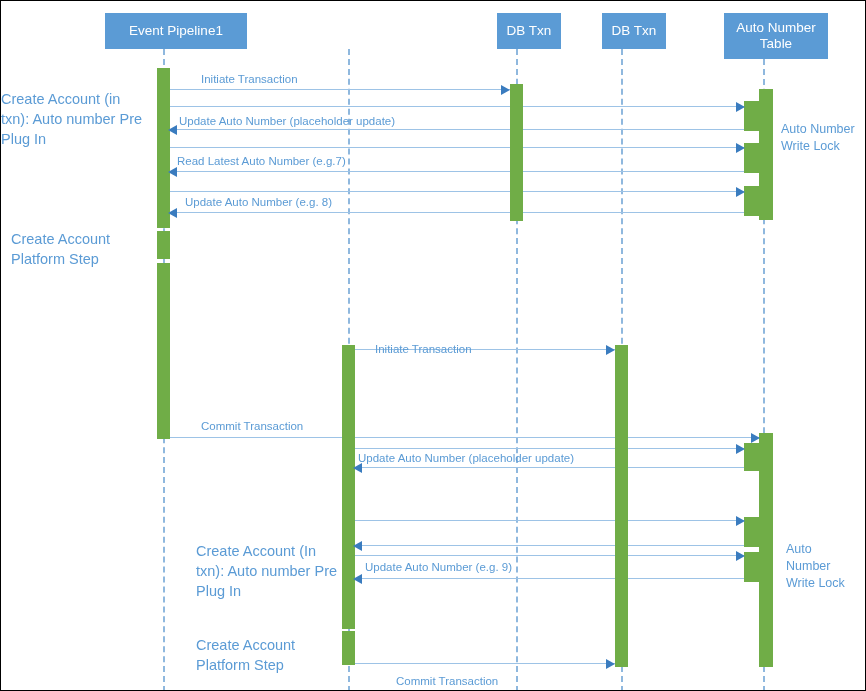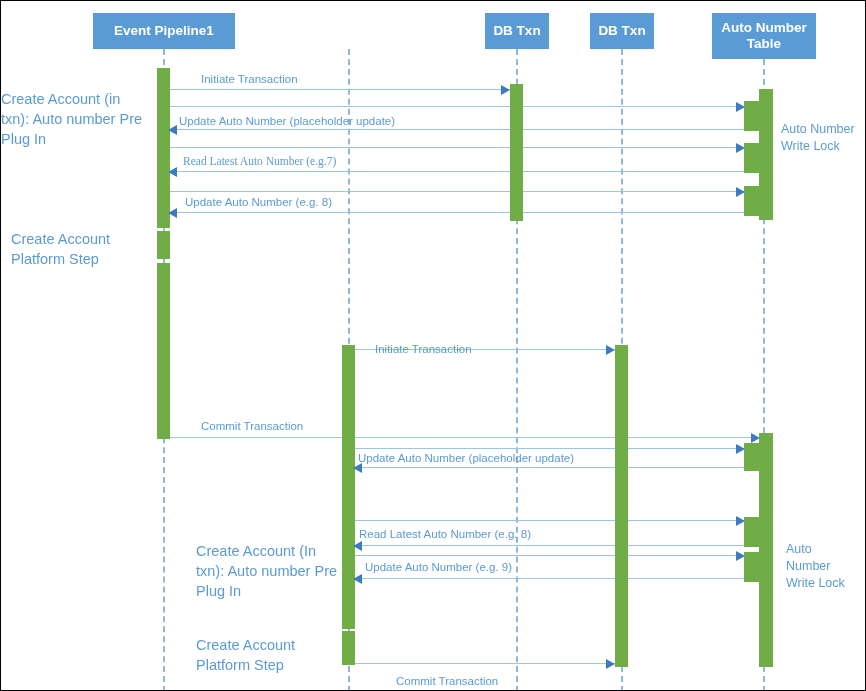--- a/index.html
+++ b/index.html
@@ -16,30 +16,31 @@
     border:1px solid #000000;
     box-sizing:border-box;
     overflow:hidden;
   }
 
   
   .participant{
     position:absolute;
     background:#5B9BD5;
     color:#ffffff;
-    font-weight:bold;
+    font-weight:normal;
     font-size:13.5px;
     line-height:16px;
     display:flex;
     align-items:center;
     justify-content:center;
     text-align:center;
     box-sizing:border-box;
     padding:2px 4px;
     z-index:6;
+    margin-left:12px;
   }
   .participant.narrow{ font-size:13.5px; }
 
   
   .lifeline{
     position:absolute;
     width:0;
     border-left:2px dashed #8FB8DE;
     z-index:1;
   }
@@ -190,26 +191,25 @@
   <div class="participant narrow" style="left:589px;top:12px;width:64px;height:36px;">
     <span>DB Txn</span>
   </div>
 
   <div class="participant" style="left:711px;top:12px;width:104px;height:46px;">
     <span>Auto Number Table</span>
   </div>
 
   <div class="msg-label" style="left:200px;top:71px;">Initiate Transaction</div>
   <div class="msg-label" style="left:178px;top:113px;">Update Auto Number (placeholder update)</div>
-  <div class="msg-label" style="left:182px;top:153px;font-family:Liberation Serif, serif;">Read Latest Auto Number (e.g.7)</div>
+  <div class="msg-label" style="left:176px;top:153px;">Read Latest Auto Number (e.g.7)</div>
   <div class="msg-label" style="left:184px;top:194px;">Update  Auto Number (e.g. 8)</div>
   <div class="msg-label" style="left:374px;top:341px;">Initiate Transaction</div>
   <div class="msg-label" style="left:200px;top:418px;">Commit Transaction</div>
   <div class="msg-label" style="left:357px;top:450px;">Update  Auto Number (placeholder update)</div>
-  <div class="msg-label" style="left:358px;top:526px;">Read Latest Auto Number (e.g. 8)</div>
   <div class="msg-label" style="left:364px;top:559px;">Update Auto Number (e.g. 9)</div>
   <div class="msg-label" style="left:395px;top:673px;">Commit Transaction</div>
 
   <div class="note" style="left:0px;top:88px;width:150px;">Create Account (in txn): Auto number Pre Plug In</div>
   <div class="note small" style="left:780px;top:120px;width:86px;">Auto Number Write Lock</div>
   <div class="note" style="left:10px;top:228px;width:143px;">Create Account Platform Step</div>
   <div class="note" style="left:195px;top:540px;width:143px;">Create Account (In txn): Auto number Pre Plug In</div>
   <div class="note small" style="left:785px;top:540px;width:70px;">Auto Number Write Lock</div>
   <div class="note" style="left:195px;top:634px;width:143px;">Create Account Platform Step</div>
 

